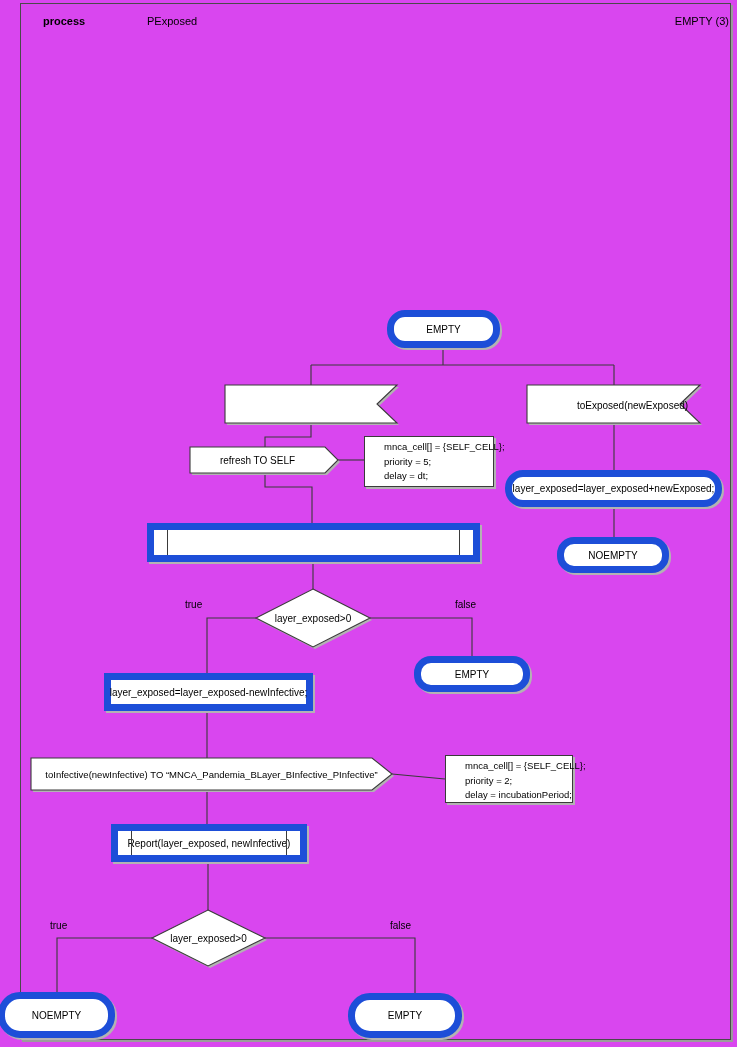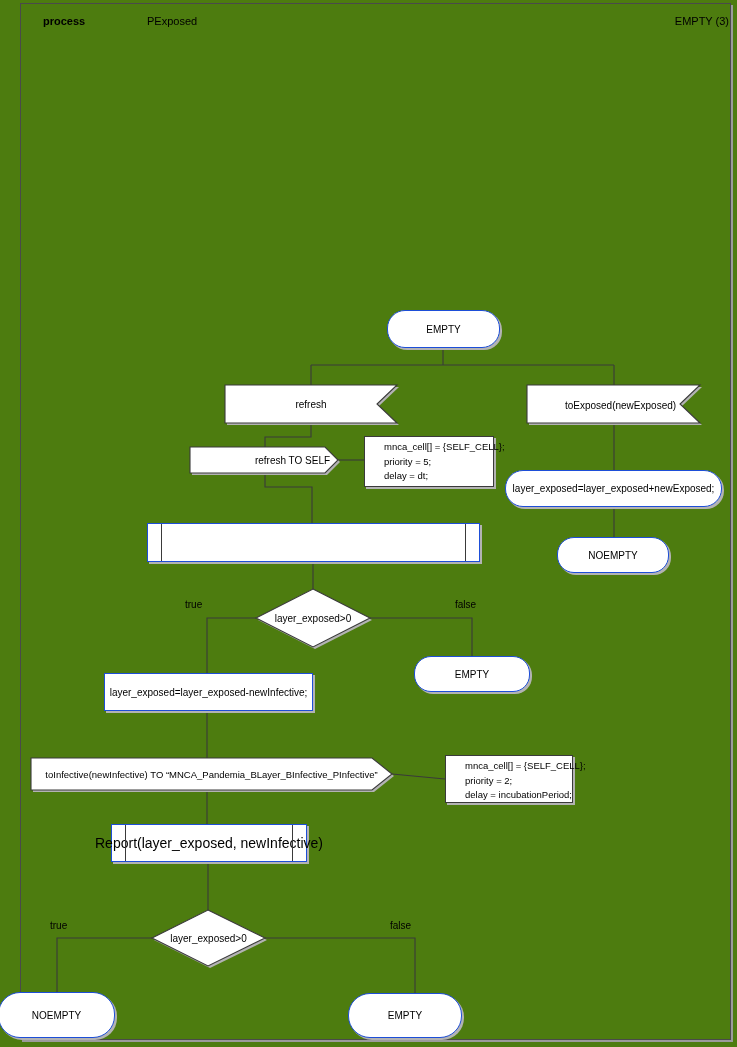--- a/index.html
+++ b/index.html
@@ -1,30 +1,30 @@
 <!DOCTYPE html>
 <html><head>
 <meta charset="utf-8">
 <style>
   * { margin:0; padding:0; box-sizing:border-box; }
   html,body { background:#fff; }
   #page {
-    position:relative; width:737px; height:1047px; background:#4d7c0f;
+    position:relative; width:737px; height:1047px; background:#d946ef;
     font-family:"Liberation Sans", sans-serif; color:#000; overflow:hidden;
   }
   #frame {
     position:absolute; left:20px; top:3px; width:711px; height:1037px;
     border:1px solid #4a4a4a; box-shadow:2px 2px 0 #9b9b9b; background:transparent;
   }
   .hdr { position:absolute; font-size:11px; white-space:nowrap; }
   .bold { font-weight:bold; }
   svg.wires { position:absolute; left:0; top:0; width:737px; height:1047px; }
   .node {
     position:absolute; display:flex; align-items:center; justify-content:center;
-    background:#fff; border:1px solid #1d4ed8; box-shadow:2px 2px 0 #b3b3b3;
+    background:#fff; border:7px solid #1d4ed8; box-shadow:2px 2px 0 #b3b3b3;
     font-size:10px; white-space:nowrap; text-align:center;
   }
   .state { border-radius:18px; }
   .state.big { border-radius:22px; }
   .proc .bar-l { position:absolute; left:13px; top:0; bottom:0; width:0; border-left:1px solid #3a3a3a; }
   .proc .bar-r { position:absolute; right:13px; top:0; bottom:0; width:0; border-right:1px solid #3a3a3a; }
   .comment {
     position:absolute; background:#fff; border:1px solid #3a3a3a; box-shadow:2px 2px 0 #b3b3b3;
     font-size:9.5px; line-height:14.5px; padding:3px 19px; white-space:nowrap; text-align:left;
   }
@@ -108,30 +108,29 @@
 
   <div class="comment" style="left:445px; top:755px; width:128px; height:48px;">
     <div>mnca_cell[] = {SELF_CELL};</div>
     <div>priority = 2;</div>
     <div>delay = incubationPeriod;</div>
   </div>
 
   <div class="node proc" style="left:111px; top:824px; width:196px; height:38px;">
     <div class="bar-l"></div>
     <div class="bar-r"></div>
-    <span style="font-size:14px;">Report(layer_exposed, newInfective)</span>
+    <span style="font-size:10px;">Report(layer_exposed, newInfective)</span>
   </div>
 
   <div class="node state big" style="left:-2px; top:992px; width:117px; height:46px;">NOEMPTY</div>
 
   <div class="node state big" style="left:348px; top:993px; width:114px; height:45px;">EMPTY</div>
 
-  <div class="lbl" style="left:225px; top:385px; width:172px; height:38px;">refresh</div>
-  <div class="lbl" style="left:523px; top:385px; width:173px; height:40px;padding-left:22px;">toExposed(newExposed)</div>
-  <div class="lbl" style="left:190px; top:447px; width:135px; height:26px;margin-left:35px;">refresh TO SELF</div>
+  <div class="lbl" style="left:535px; top:385px; width:173px; height:40px;padding-left:22px;">toExposed(newExposed)</div>
+  <div class="lbl" style="left:190px; top:447px; width:135px; height:26px;">refresh TO SELF</div>
   <div class="lbl small" style="left:31px; top:758px; width:361px; height:32px;">toInfective(newInfective) TO “MNCA_Pandemia_BLayer_BInfective_PInfective”</div>
   <div class="lbl" style="left:256px; top:589px; width:114px; height:58px;">layer_exposed&gt;0</div>
   <div class="lbl" style="left:152px; top:910px; width:113px; height:56px;">layer_exposed&gt;0</div>
 
   <div class="guard" style="left:185px; top:599px; width:30px;">true</div>
   <div class="guard" style="left:455px; top:599px; width:34px;">false</div>
   <div class="guard" style="left:50px; top:920px; width:32px;">true</div>
   <div class="guard" style="left:390px; top:920px; width:34px;">false</div>
 
 </div>

